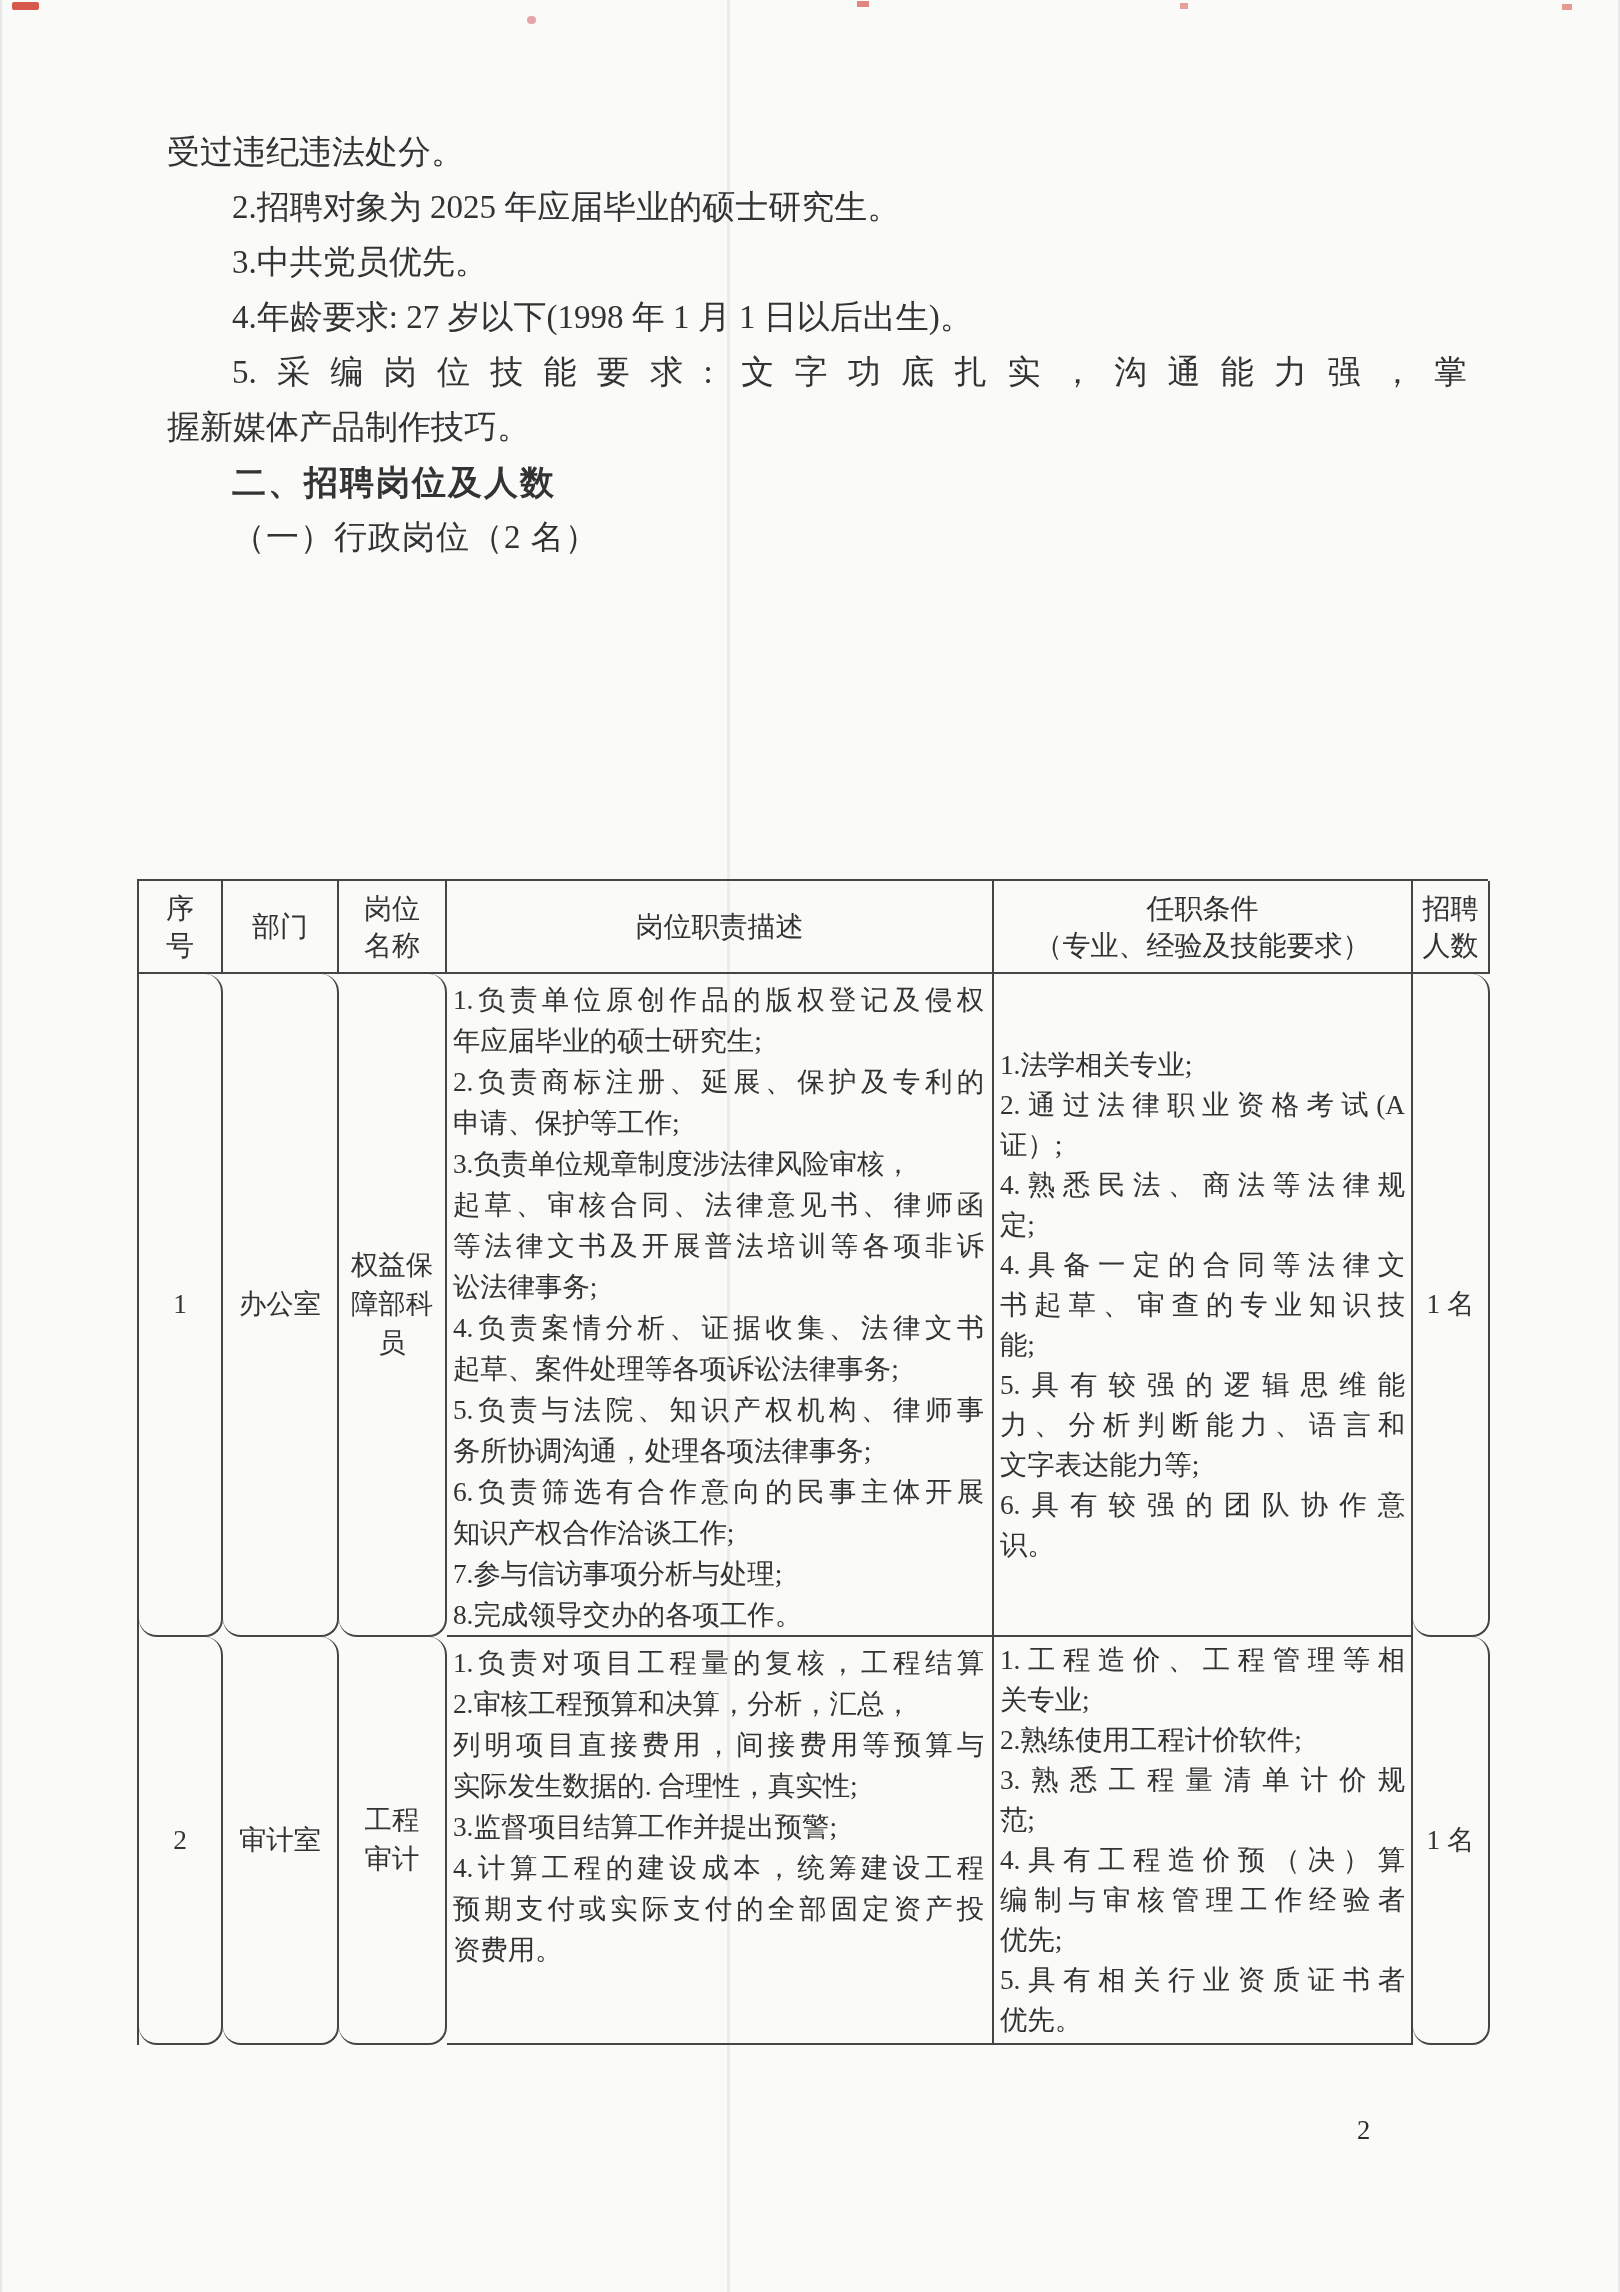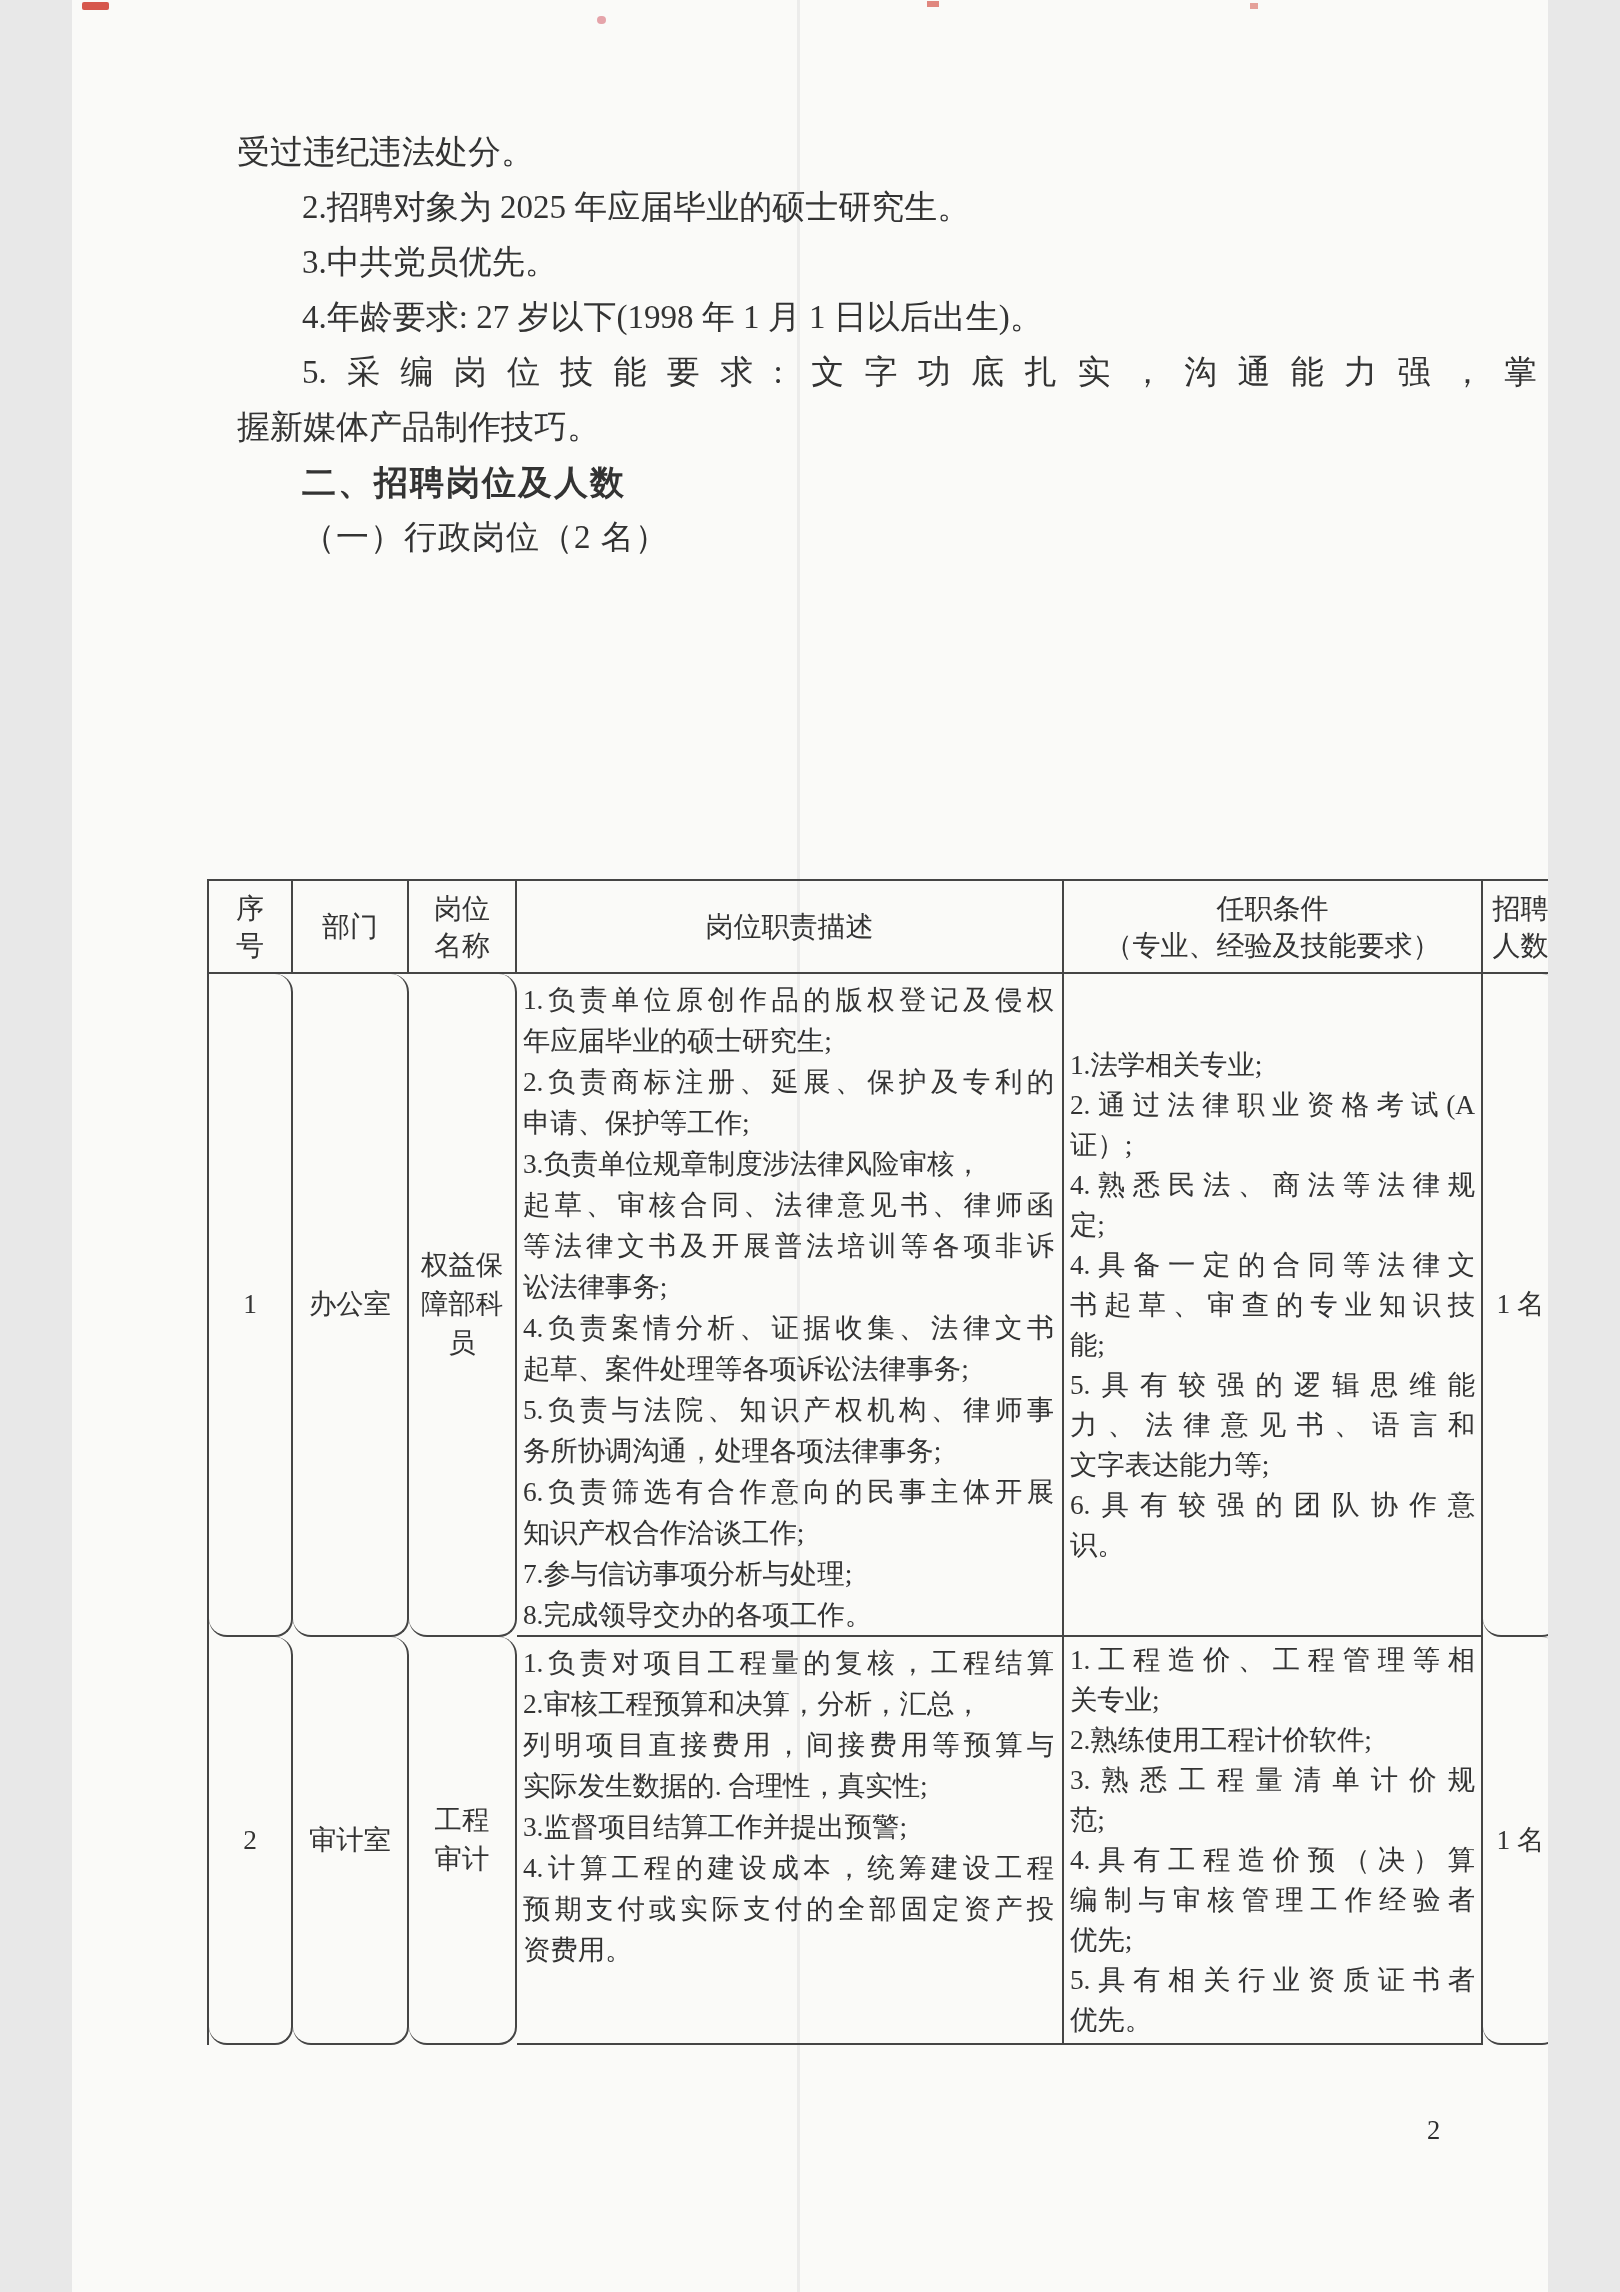--- a/index.html
+++ b/index.html
@@ -1,18 +1,18 @@
 <!DOCTYPE html>
 <html><head>
 <meta charset="utf-8">
 <style>
   html,body { margin:0; padding:0; background:#e8e8e8; }
   .page {
     position:relative;
-    width:1476px; height:2293px;
+    width:1616px; height:2293px;
     margin:0 auto;
     background:#fafaf8;
     font-family:"Liberation Serif","DejaVu Serif",serif;
     color:#333;
     overflow:hidden;
   }
   .scanline {
     position:absolute; left:725px; top:0; width:2.9px; height:100%;
     background:rgba(170,170,170,0.16);
   }
@@ -130,21 +130,21 @@
     <div class="cell cell-cond">
         <div>1.法学相关专业;</div>
         <div class="jl">2.通过法律职业资格考试(A</div>
         <div>证）;</div>
         <div class="jl">4.熟悉民法、商法等法律规</div>
         <div>定;</div>
         <div class="jl">4.具备一定的合同等法律文</div>
         <div class="jl">书起草、审查的专业知识技</div>
         <div>能;</div>
         <div class="jl">5.具有较强的逻辑思维能</div>
-        <div class="jl">力、法律意见书、语言和</div>
+        <div class="jl">力、分析判断能力、语言和</div>
         <div>文字表达能力等;</div>
         <div class="jl">6.具有较强的团队协作意</div>
         <div>识。</div>
       </div>
     <div class="cell cell-center">1 名</div>
 
     <div class="cell cell-center">2</div>
     <div class="cell cell-center">审计室</div>
     <div class="cell cell-center">工程
 审计</div>

